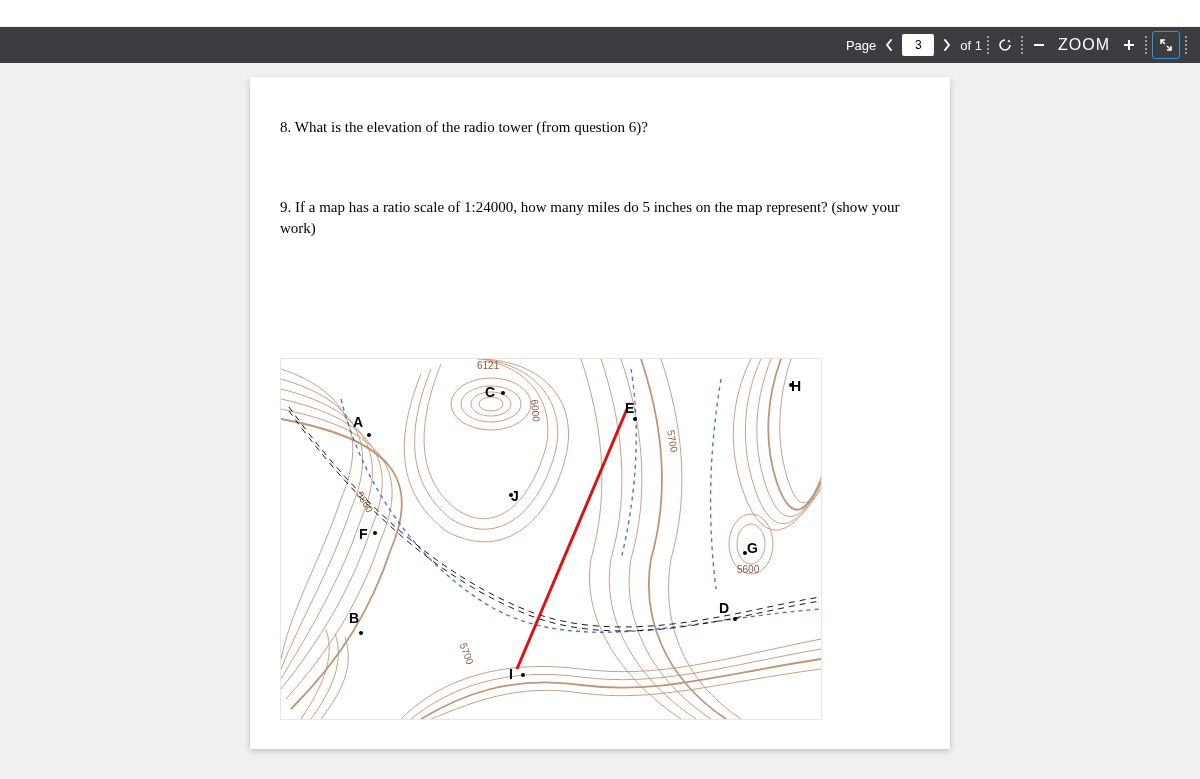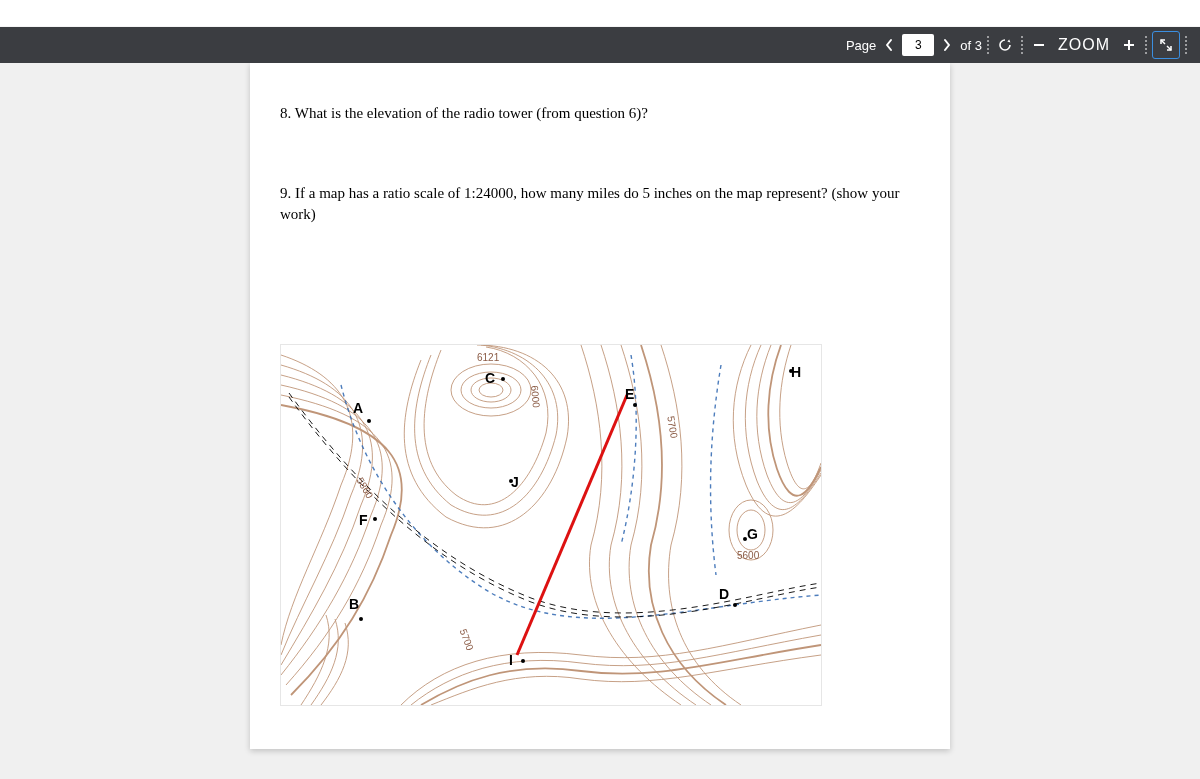--- a/index.html
+++ b/index.html
@@ -46,21 +46,21 @@
   .viewer{
     flex:1;
     background:var(--viewer-bg);
     overflow:auto;
     display:flex;
     justify-content:center;
   }
   .page{
     width:700px;
     background:var(--page-bg);
-    margin:0 0 30px 0;
+    margin:14px 0 30px 0;
     box-shadow:0 2px 6px rgba(0,0,0,.2);
     padding:40px 30px 20px 30px;
     font-family:"Times New Roman",Times,serif;
     font-size:15px;
     color:#000;
     line-height:1.35;
     box-sizing:border-box;
   }
 
   .q{margin-bottom:60px;}
@@ -96,21 +96,21 @@
     <svg width="10" height="14" viewBox="0 0 10 14">
         <path d="M7 2 L3 7 L7 12" stroke="#fff" stroke-width="2" fill="none" stroke-linecap="round" stroke-linejoin="round"></path>
       </svg>
   </span>
   <input class="pg" value="3" style="">
   <span class="icon-btn">
     <svg width="10" height="14" viewBox="0 0 10 14">
         <path d="M3 2 L7 7 L3 12" stroke="#fff" stroke-width="2" fill="none" stroke-linecap="round" stroke-linejoin="round"></path>
       </svg>
   </span>
-  <span class="lbl">of 3</span>
+  <span class="lbl">of 1</span>
   <span class="dotted-sep"></span>
   <span class="icon-btn">
     <svg width="16" height="16" viewBox="0 0 16 16">
       <path d="M8 3 a5 5 0 1 0 5 5" stroke="#fff" stroke-width="1.6" fill="none"></path>
       <path d="M13 3 L13 8 L8 8" stroke="none" fill="none"></path>
       <path d="M12.2 2.6 L13.4 5.4 L10.4 4.6 Z" fill="#fff"></path>
     </svg>
   </span>
   <span class="dotted-sep"></span>
   <div class="zoom-group">
@@ -232,21 +232,21 @@
 
       <span class="m-txt" style="left:510px;top:18px">H</span>
       <span class="m-dot" style="left:508px;top:24px"></span>
 
       <span class="m-txt" style="left:228px;top:306px">I</span>
       <span class="m-dot" style="left:240px;top:314px"></span>
 
       <span class="m-txt" style="left:230px;top:128px">J</span>
       <span class="m-dot" style="left:228px;top:134px"></span>
 
-      <span class="m-txt small" style="left:196px;top:6px">6121</span>
+      <span class="m-txt small" style="left:196px;top:0">6121</span>
       <span class="m-txt small" style="left:84px;top:130px;transform:rotate(60deg);transform-origin:left top">5800</span>
       <span class="m-txt small" style="left:260px;top:40px;transform:rotate(85deg);transform-origin:left top">6000</span>
       <span class="m-txt small" style="left:396px;top:70px;transform:rotate(80deg);transform-origin:left top">5700</span>
       <span class="m-txt small" style="left:456px;top:204px">5600</span>
       <span class="m-txt small" style="left:188px;top:282px;transform:rotate(70deg);transform-origin:left top">5700</span>
 
     </div>
 
   </div>
 </div>

